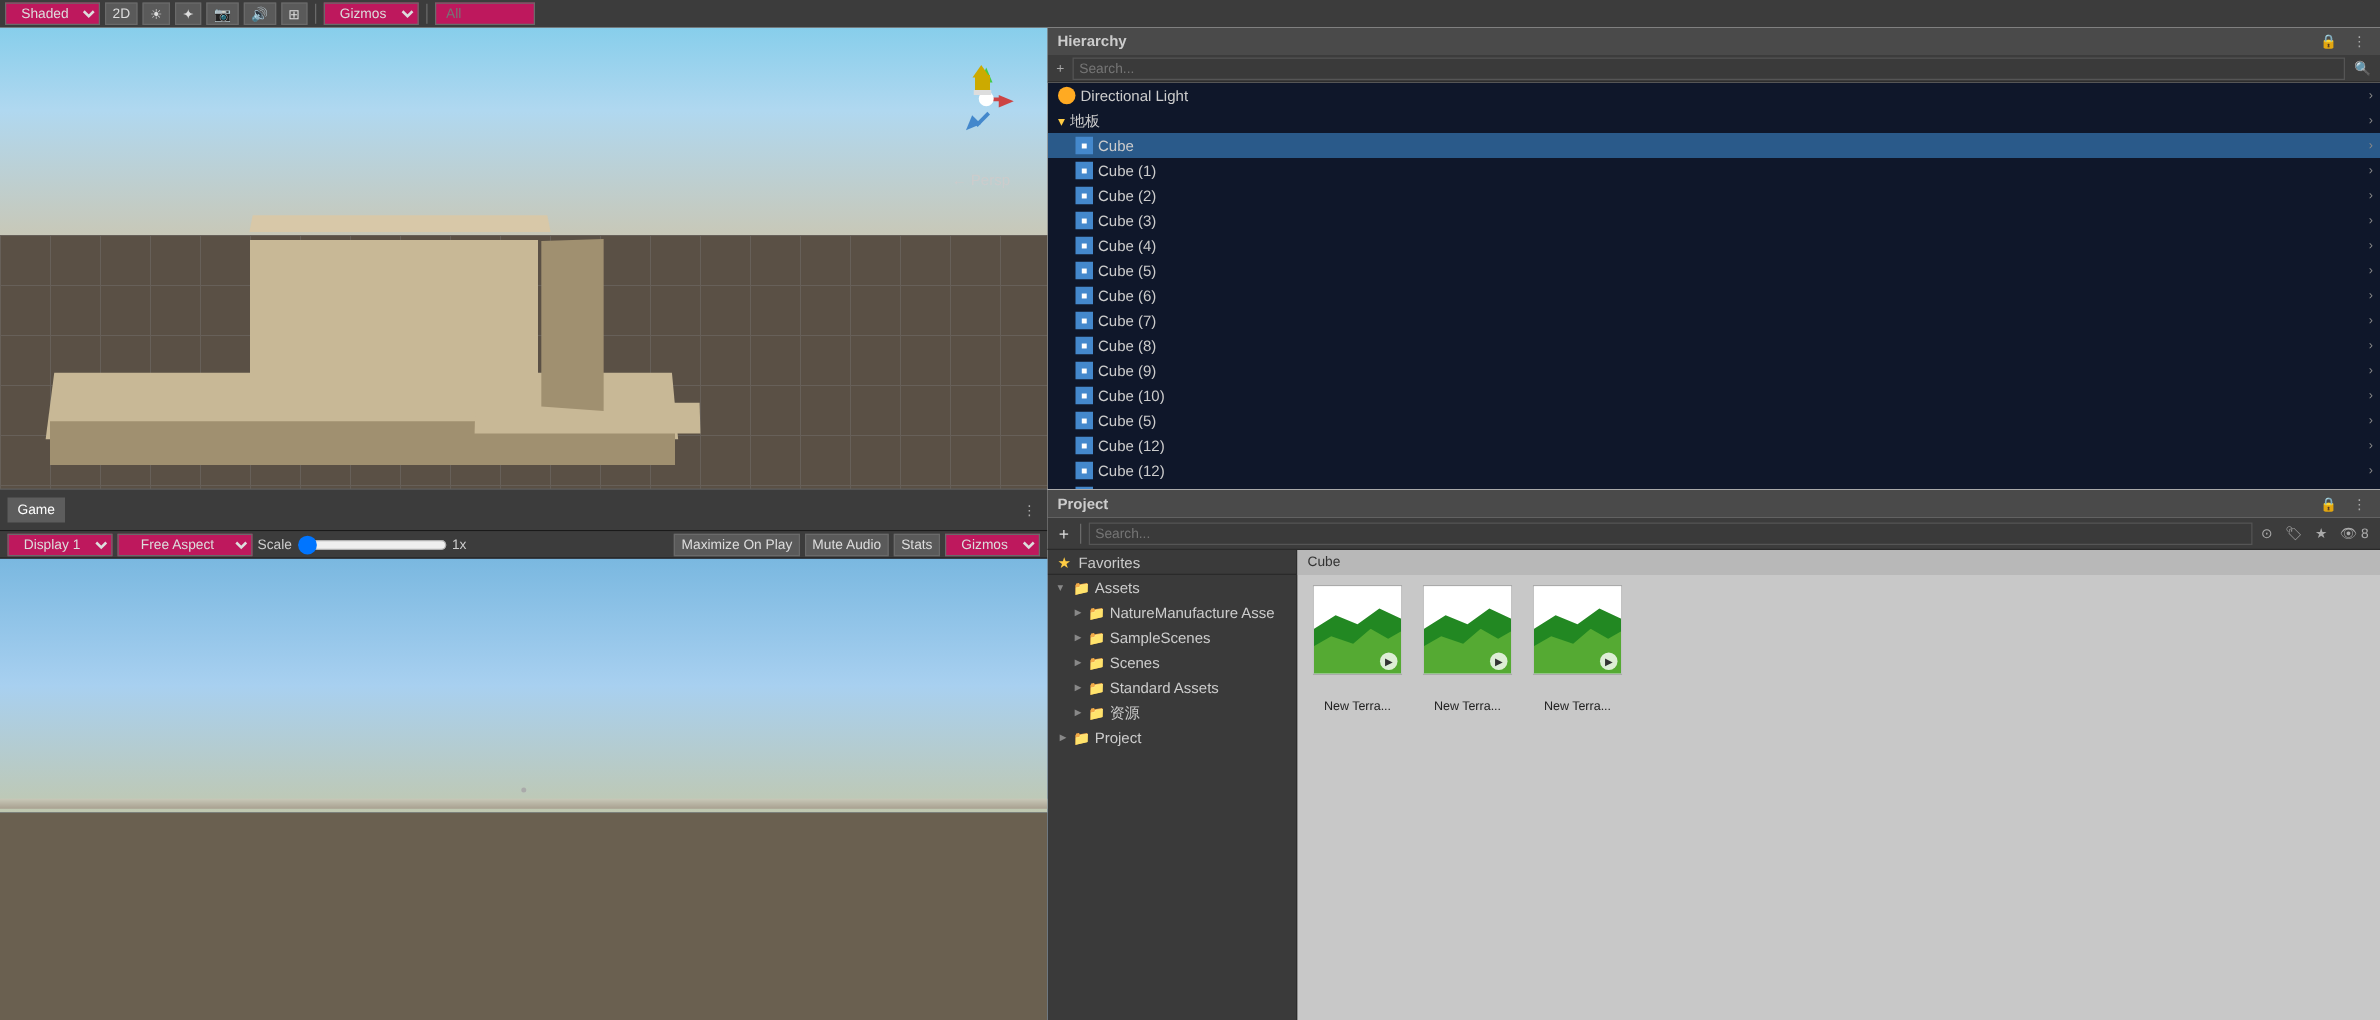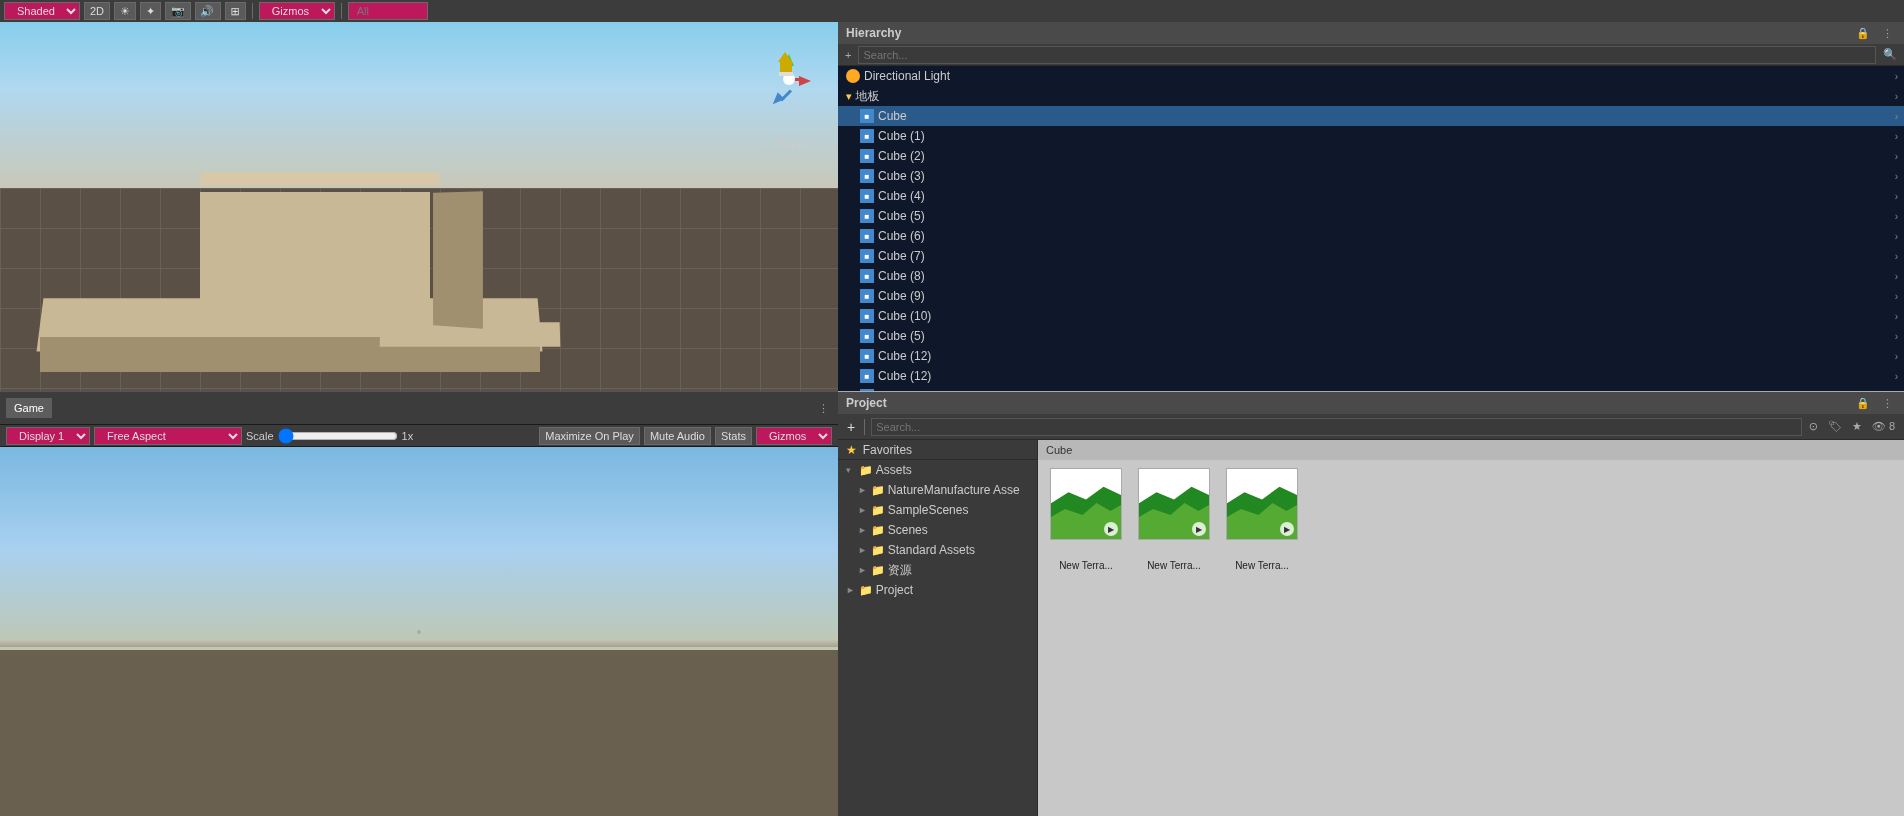--- a/index.html
+++ b/index.html
@@ -533,21 +533,21 @@
     <div class="game-view-panel-header">
       <button class="tab-btn active">Game</button>
       <div class="toolbar-spacer"></div>
       <button class="panel-btn">⋮</button>
     </div>
 
     <div class="game-controls-bar">
       <select class="toolbar-dropdown">
         <option>Display 1</option>
       </select>
-      <select class="toolbar-dropdown" style="width:148px;">
+      <select class="toolbar-dropdown" style="width:108px;text-align:center;">
         <option>Free Aspect</option>
       </select>
       <span style="color:#ccc; font-size:11px;">Scale</span>
       <input type="range" class="scale-slider" min="1" max="5" value="1" style="">
       <span style="color:#ccc; font-size:11px;">1x</span>
       <div class="toolbar-spacer"></div>
       <button class="toolbar-btn">Maximize On Play</button>
       <button class="toolbar-btn">Mute Audio</button>
       <button class="toolbar-btn">Stats</button>
       <select class="toolbar-dropdown">

